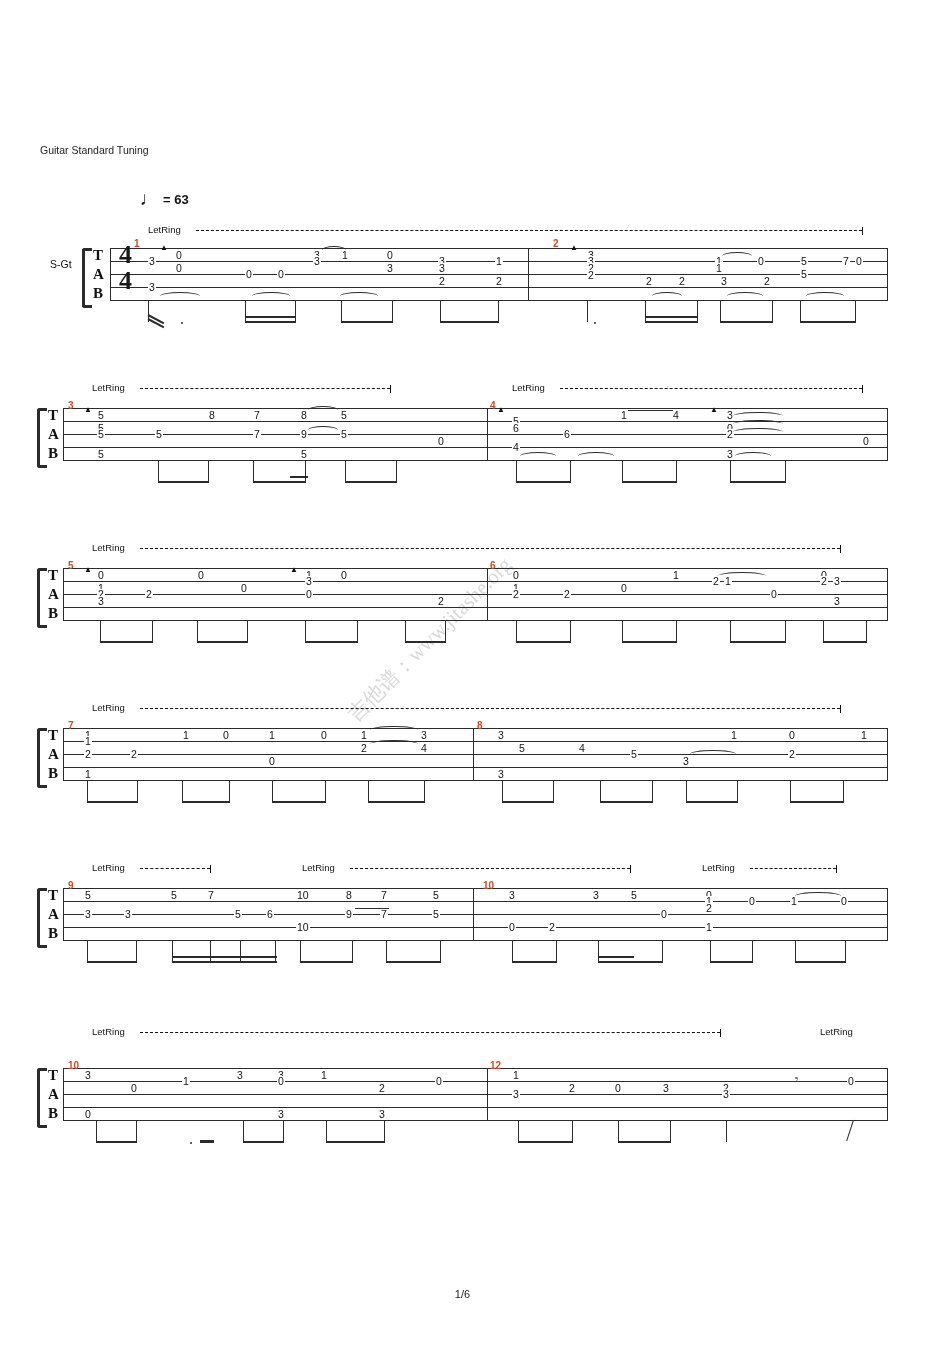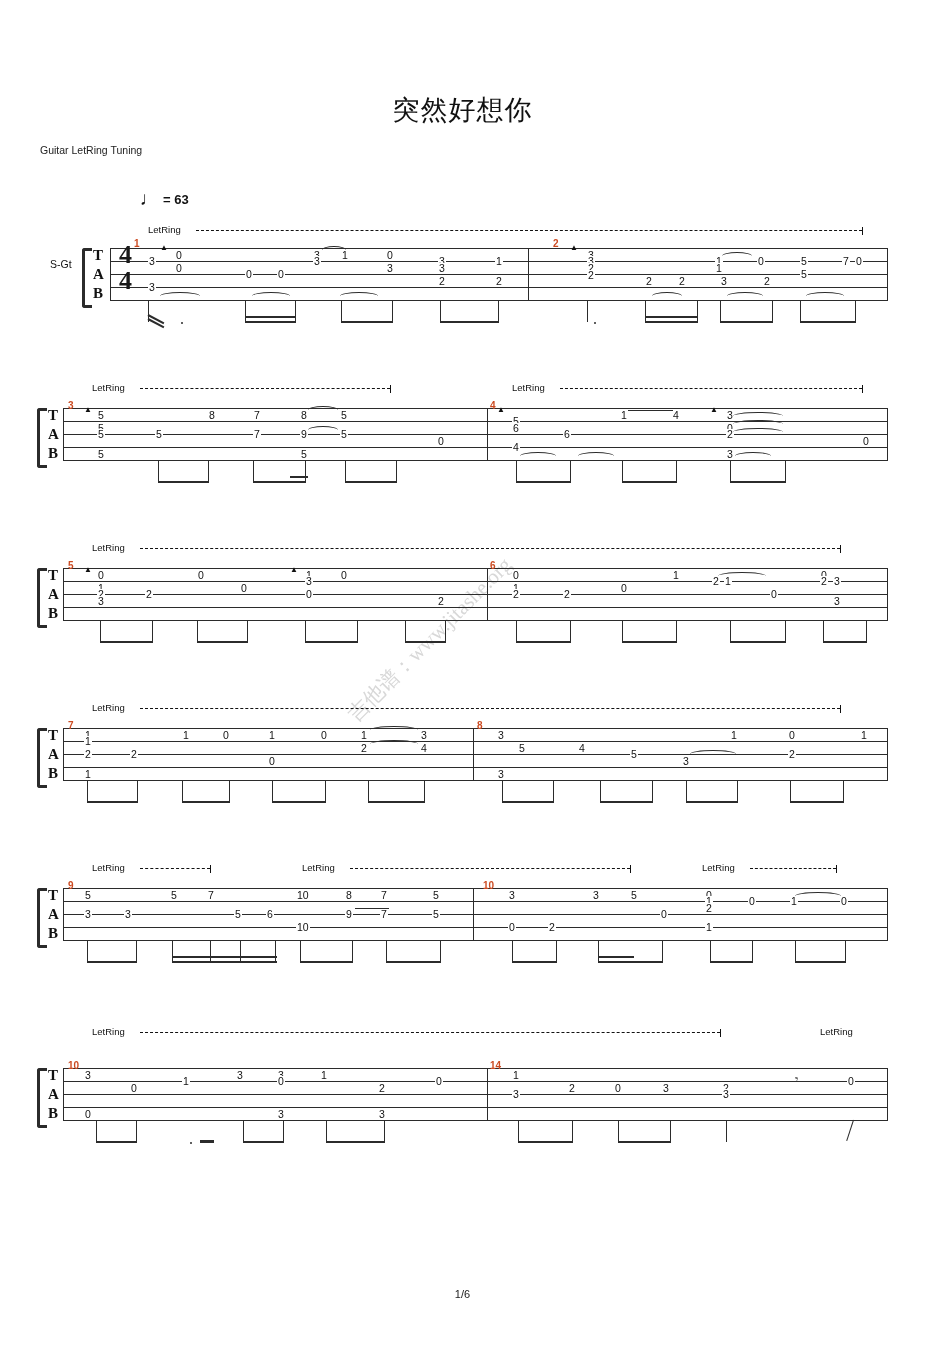--- a/index.html
+++ b/index.html
@@ -86,22 +86,21 @@
     position:absolute;font-size:26px;font-weight:bold;font-family:"Liberation Serif",serif;
     line-height:21px;color:#1a1a1a;
   }
   .restglyph{position:absolute;font-size:13px;color:#2b2b2b;}
 </style>
 </head>
 <body>
 
 <div class="sheet">
 
-  <div class="title">突然好想你</div>
-  <div class="tuning">Guitar LetRing Tuning</div>
+  <div class="tuning">Guitar Standard Tuning</div>
 
   <div class="tempo">
     <span class="note-glyph">♩</span>
     <span>= 63</span>
   </div>
 
   <div class="instrument">S-Gt</div>
 
   <div class="watermark">吉他谱：www.jitashe.org</div>
 
@@ -573,21 +572,21 @@
     <div class="sline" style="left:63px;top:13px;width:825px;"></div>
     <div class="sline" style="left:63px;top:26px;width:825px;"></div>
     <div class="sline" style="left:63px;top:39px;width:825px;"></div>
     <div class="sline" style="left:63px;top:52px;width:825px;"></div>
 
     <div class="barline" style="left:63px;top:0;height:52px;"></div>
     <div class="barline" style="left:487px;top:0;height:52px;"></div>
     <div class="barline" style="left:887px;top:0;height:52px;"></div>
 
     <div class="measnum" style="left:68px;top:-8px;">10</div>
-    <div class="measnum" style="left:490px;top:-8px;">14</div>
+    <div class="measnum" style="left:490px;top:-8px;">12</div>
 
     <div class="fret" style="left:84px;top:2px;">3</div>
     <div class="fret" style="left:84px;top:41px;">0</div>
     <div class="fret" style="left:130px;top:15px;">0</div>
     <div class="fret" style="left:182px;top:8px;">1</div>
     <div class="fret" style="left:236px;top:2px;">3</div>
     <div class="fret" style="left:277px;top:2px;">3</div>
     <div class="fret" style="left:277px;top:8px;">0</div>
     <div class="fret" style="left:277px;top:41px;">3</div>
     <div class="fret" style="left:320px;top:2px;">1</div>

